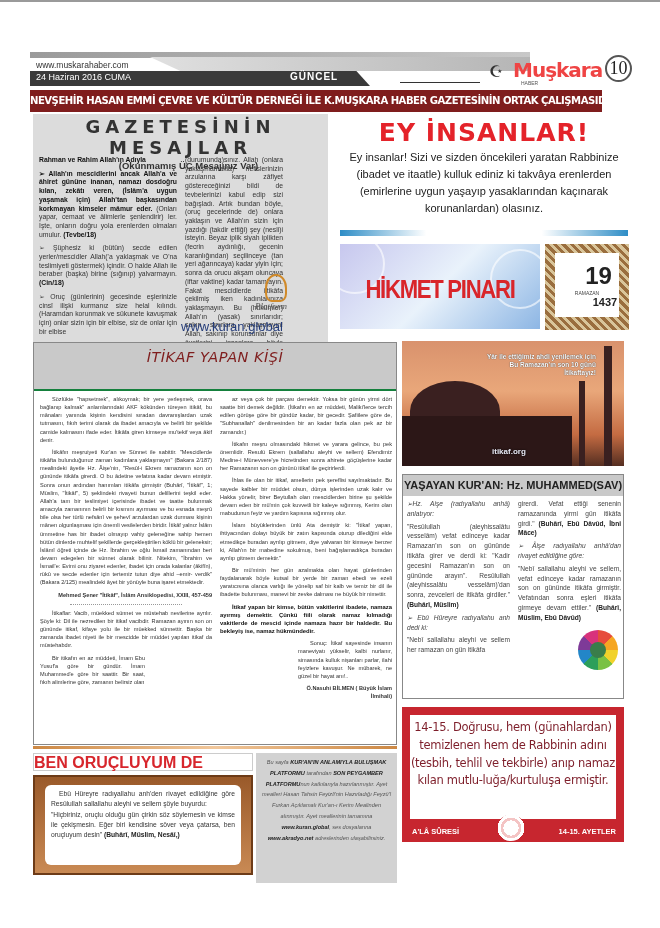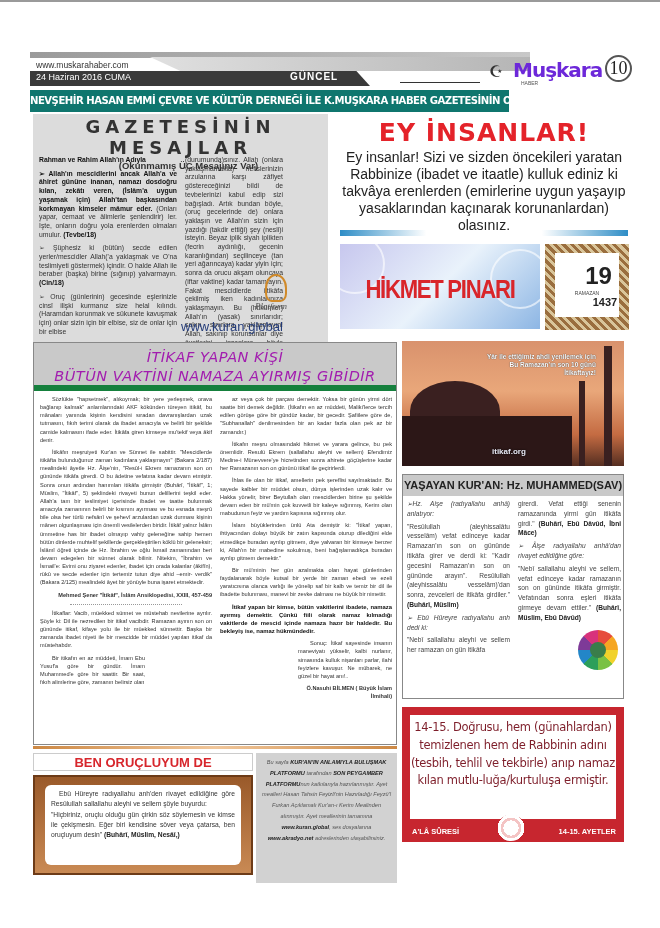--- a/index.html
+++ b/index.html
@@ -11,59 +11,59 @@
   
   .mast { position: absolute; left: 30px; top: 52px; width: 600px; height: 38px; }
   .mast .grey-bar { position: absolute; left: 0; top: 0; width: 500px; height: 6px; background: linear-gradient(to right, #9a9a9a, #c8c8c8); }
   .mast .url { position: absolute; left: 6px; top: 8px; font-size: 8.5px; color: #333; }
   .mast .url-shape { position: absolute; left: 120px; top: 5px; width: 380px; height: 14px; background: linear-gradient(to right, #e0e0e0, #b5b5b5); clip-path: polygon(0 0, 100% 0, 100% 100%, 8% 100%); }
   .mast .date-bar { position: absolute; left: 0; top: 19px; width: 340px; height: 15px; background: #3a3a3a; clip-path: polygon(0 0, 96% 0, 100% 100%, 0 100%); }
   .mast .date { position: absolute; left: 6px; top: 20px; font-size: 9px; color: #fff; }
   .mast .section { position: absolute; left: 260px; top: 19px; font-size: 10px; color: #fff; font-weight: bold; letter-spacing: 1px; }
   .mast .rule { position: absolute; left: 370px; top: 30px; width: 80px; height: 1px; background: #333; }
   .mast .logo { position: absolute; left: 455px; top: 4px; width: 120px; height: 30px; }
-  .mast .logo .logo-text { position: absolute; left: 28px; top: 2px; font-size: 20px; font-weight: bold; color: #6d28d9; font-family: "DejaVu Sans", sans-serif; letter-spacing: -1px; }
+  .mast .logo .logo-text { position: absolute; left: 28px; top: 2px; font-size: 20px; font-weight: bold; color: #ef4444; font-family: "DejaVu Sans", sans-serif; letter-spacing: -1px; }
   .mast .logo .logo-mark { position: absolute; left: 4px; top: 6px; font-size: 16px; color: #333; }
   .mast .logo .logo-sub { position: absolute; left: 36px; top: 24px; font-size: 5px; color: #555; }
   .mast .page-num { position: absolute; left: 575px; top: 3px; width: 27px; height: 27px; border: 2px solid #555; border-radius: 50%; font-family: "Liberation Serif", serif; font-size: 18px; text-align: center; line-height: 23px; color: #222; }
 
-  .banner { position: absolute; left: 30px; top: 90px; width: 479px; height: 22px; background: #0f766e; color: #fff; font-family: "DejaVu Sans", sans-serif; font-weight: bold; font-size: 12.5px; text-align: center; line-height: 22px; letter-spacing: -0.5px; transform-origin: left; }
+  .banner { position: absolute; left: 30px; top: 90px; width: 572px; height: 22px; background: #7f1d1d; color: #fff; font-family: "DejaVu Sans", sans-serif; font-weight: bold; font-size: 12.5px; text-align: center; line-height: 22px; letter-spacing: -0.5px; transform-origin: left; }
 
   
   .rm { position: absolute; left: 33px; top: 114px; width: 295px; height: 228px; background: #dcdcdc; }
   .rm h1 { text-align: center; font-size: 18px; letter-spacing: 5px; color: #333; margin-top: 2px; font-family: "DejaVu Sans", sans-serif; }
   .rm .sub { text-align: center; font-size: 9.5px; font-weight: bold; color: #333; margin-top: 2px; margin-left: 16px; }
   .rm .cols { position: absolute; left: 6px; top: 42px; width: 284px; display: flex; gap: 8px; font-size: 6.8px; line-height: 8.7px; color: #333; text-align: justify; }
   .rm .col { width: 138px; }
   .rm .col p { margin-bottom: 5px; }
   .rm .col b { color: #111; }
   .rm .url-big { position: absolute; left: 148px; top: 205px; font-size: 13px; color: #243c7a; }
   .rm .plat { position: absolute; left: 222px; top: 187px; font-size: 9px; font-style: italic; color: #555; font-family: "Liberation Serif", serif; }
   .rm .head-icon { position: absolute; left: 232px; top: 160px; width: 22px; height: 28px; border: 2px solid #d08a2a; border-radius: 50% 50% 30% 30%; }
 
   
   .ey { position: absolute; left: 340px; top: 118px; width: 288px; height: 120px; }
   .ey .title { text-align: center; font-family: "DejaVu Sans", sans-serif; font-weight: bold; font-size: 25px; color: #e4232a; letter-spacing: 1px; }
-  .ey .text { text-align: center; font-size: 14px; line-height: 17px; color: #222; margin-top: 2px; }
+  .ey .text { text-align: center; font-size: 11px; line-height: 17px; color: #222; margin-top: 2px; }
   .ey .ref { text-align: center; font-size: 11px; font-weight: bold; margin-top: 5px; color: #222; }
   .ey .swoosh { position: absolute; left: 0; top: 112px; width: 288px; height: 6px; background: linear-gradient(to right, #2e8dc6 0%, transparent 30%, transparent 70%, #2e8dc6 100%); }
 
   .hikmet { position: absolute; left: 340px; top: 244px; width: 200px; height: 85px; background: linear-gradient(135deg, #c7c7ee 0%, #e9f2fb 50%, #8db6e4 100%); overflow: hidden; }
   .hikmet .t { position: absolute; left: 0; width: 200px; top: 30px; text-align: center; font-family: "Liberation Sans Narrow", "Liberation Sans", sans-serif; font-size: 26px; font-weight: bold; color: #d9252a; letter-spacing: -1.5px; transform: scaleX(0.85); }
   .hikmet .swirl { position: absolute; width: 60px; height: 60px; border: 2px solid rgba(255,255,255,0.6); border-radius: 50%; }
 
   .cal { position: absolute; left: 545px; top: 244px; width: 84px; height: 86px; background: repeating-linear-gradient(45deg, #9a6e3e 0 3px, #d9c59a 3px 6px); }
   .cal .inner { position: absolute; left: 10px; top: 9px; width: 64px; height: 64px; background: #fff; text-align: center; }
   .cal .day { font-size: 24px; font-weight: bold; color: #222; margin-top: 9px; margin-left: 23px; }
   .cal .mon { font-size: 5px; color: #444; }
   .cal .year { font-size: 11px; font-weight: bold; color: #222; padding-left: 36px; }
 
   
   .itk { position: absolute; left: 33px; top: 342px; width: 364px; height: 403px; border: 1px solid #888; }
-  .itk .head { height: 48px; background: #c9c9c9; border-bottom: 6px solid #15803d; text-align: center; font-family: "DejaVu Sans", sans-serif; font-style: italic; color: #a21caf; font-size: 14.5px; line-height: 19px; padding-top: 5px; letter-spacing: 0.5px; }
+  .itk .head { height: 48px; background: #c9c9c9; border-bottom: 2px solid #15803d; text-align: center; font-family: "DejaVu Sans", sans-serif; font-style: italic; color: #7f1d1d; font-size: 14.5px; line-height: 19px; padding-top: 5px; letter-spacing: 0.5px; }
   .itk .cols { position: absolute; left: 6px; top: 52px; width: 352px; display: flex; gap: 8px; font-size: 5.6px; line-height: 8.15px; color: #333; text-align: justify; }
   .itk .col { width: 172px; }
   .itk .col p { text-indent: 12px; margin-bottom: 4px; }
   .itk .col .src { text-align: right; font-weight: bold; text-indent: 0; }
   .itk .col .dots { border-top: 1px dotted #999; margin: 5px 30px 4px; }
   .itk .bold { font-weight: bold; color: #111; font-size: 5.9px; }
   .ramazan-box { position: absolute; left: 138px; top: 317px; width: 112px; height: 84px; background: #2a9d77; border: 2px solid #1f7a5c; }
   .ramazan-box .dome { position: absolute; left: 6px; top: 30px; width: 100px; height: 52px; background: #fff; border-radius: 50% 50% 0 0 / 40% 40% 0 0; }
   .ramazan-box .minaret { position: absolute; left: 94px; top: 8px; width: 5px; height: 40px; background: #fff; }
   .ramazan-box .brand { position: absolute; left: 6px; top: 4px; font-size: 6px; color: #fff; font-style: italic; font-family: "Liberation Serif", serif; }
@@ -94,21 +94,21 @@
   
   .ala { position: absolute; left: 402px; top: 707px; width: 222px; height: 135px; background: #c7262f; }
   .ala .inner { position: absolute; left: 8px; top: 8px; width: 206px; height: 104px; background: #fff; }
   .ala .text { text-align: center; font-family: "DejaVu Sans", sans-serif; font-weight: normal; color: #7e1e2a; font-size: 11.5px; line-height: 17.8px; margin-top: 4px; letter-spacing: -0.3px; }
   .ala .foot-l { position: absolute; left: 10px; top: 120px; font-size: 7.5px; font-weight: bold; color: #fff; font-family: "Liberation Sans Narrow", "Liberation Sans", sans-serif; }
   .ala .foot-r { position: absolute; right: 8px; top: 120px; font-size: 7.5px; font-weight: bold; color: #fff; font-family: "Liberation Sans Narrow", "Liberation Sans", sans-serif; }
   .ala .medal { position: absolute; left: 95px; top: 108px; width: 28px; height: 26px; border-radius: 50%; background: radial-gradient(circle, #fff 0 40%, #f4c4c4 40% 55%, #fff 55% 70%, #c7262f 70%); }
 
   
   .bod { position: absolute; left: 33px; top: 753px; width: 220px; height: 130px; }
-  .bod .head { height: 18px; text-align: center; font-family: "Liberation Sans Narrow", "Liberation Sans", sans-serif; font-weight: bold; color: #d7262c; font-size: 13px; line-height: 18px; border: 1px solid #ccc; }
+  .bod .head { height: 18px; font-family: "Liberation Sans Narrow", "Liberation Sans", sans-serif; font-weight: bold; color: #d7262c; font-size: 16px; line-height: 18px; border: 1px solid #ccc; }
   .bod .frame { position: absolute; left: 0; top: 22px; width: 220px; height: 100px; background: linear-gradient(#9a5a2a, #c98a54); border: 2px solid #6d3b17; }
   .bod .frame .inner { position: absolute; left: 10px; top: 8px; width: 196px; height: 80px; background: #fff; border-radius: 6px; padding: 4px 6px; font-size: 6.7px; line-height: 10.3px; color: #333; text-align: justify; }
   .bod .frame .inner b { color: #222; }
 
   .note { position: absolute; left: 256px; top: 753px; width: 141px; height: 130px; background: #d2d2d2; padding: 4px 6px; font-size: 5.6px; line-height: 10.8px; font-style: italic; text-align: center; color: #555; }
   .note b { color: #222; }
 
   .rule-bottom { position: absolute; left: 33px; top: 746px; width: 364px; height: 3px; background: linear-gradient(to right, #cc8844, #f1c79b, #cc8844); }
 </style>
 </head>
@@ -169,21 +169,20 @@
   <div class="inner">
     <div class="day">19</div>
     <div class="mon">RAMAZAN</div>
     <div class="year">1437</div>
   </div>
 </div>
 
 <div class="itk">
   <div class="head">
     <div>İTİKAF YAPAN KİŞİ</div>
-    <div>BÜTÜN VAKTİNİ NAMAZA AYIRMIŞ GİBİDİR</div>
   </div>
   <div class="cols">
     <div class="col">
       <p>Sözlükte "hapsetmek", alıkoymak; bir yere yerleşmek, orava bağlanıp kalmak" anlamlarındaki AKF kökünden türeyen itikâf, bu mânaları yanında kişinin kendisini sıradan davranışlardan uzak tutmasını, fıkıh terimi olarak da ibadet amacıyla ve belirli bir şekilde camide kalmasını ifade eder. İtikâfa giren kimseye mu'tekif veya âkif denir.</p>
       <p>İtikâfın meşruiyeti Kur'an ve Sünnet ile sabittir. "Mescidlerde itikâfta bulunduğunuz zaman kadınlara yaklaşmayın" (Bakara 2/187) mealindeki âyetle Hz. Âişe'nin, "Resûl-i Ekrem ramazanın son on gününde itikâfa girerdi. O bu âdetine vefatına kadar devam etmiştir. Sonra onun ardından hanımları itikâfa girmiştir (Buhârî, "İtikâf", 1; Müslim, "İtikâf", 5) şeklindeki rivayeti bunun delillerini teşkil eder. Allah'a tam bir teslimiyet içerisinde ibadet ve taatte bulunmak amacıyla zamanının belirli bir kısmını ayırması ve bu esnada meşrû bile olsa her türlü nefsânî ve şehevî arzulardan uzak durması kişinin mânen olgunlaşması için önemli vesilelerden biridir. İtikâf yalnız İslâm ümmetine has bir ibadet olmayıp vahiy geleneğine sahip hemen bütün dinlerde muhtelif şekillerde gerçekleştirilen köklü bir geleneksir; İslâmî öğreti içinde de Hz. İbrahim ve oğlu İsmail zamanından beri devam edegelen bir sünnet olarak bilinir. Nitekim, "İbrahim ve İsmail'e: Evimi onu ziyaret edenler, ibadet için orada kalanlar (âkifîn), rükû ve secde edenler için tertemiz tutun diye ahid –emir- verdik" (Bakara 2/125) mealindeki âyet bir yönüyle buna işaret etmektedir.</p>
       <p class="src">Mehmed Şener "İtikâf", İslâm Ansiklopedisi, XXIII, 457-459</p>
       <div class="dots"></div>
       <p style="padding-right:0">İtikaflar: Vacib, müekked sünnet ve müstehab nevilerine ayrılır. Şöyle ki: Dil ile nezredilen bir itikaf vacibdir. Ramazan ayının son on gününde itikaf, kifaye yolu ile bir müekked sünnettir. Başka bir zamanda ibadet niyeti ile bir mescidde bir müddet yapılan itikaf da müstehabdır.</p>
       <p style="width:105px">Bir itikafın en az müddeti, İmam Ebu Yusuf'a göre bir gündür. İmam Muhammed'e göre bir saattir. Bir saat, fıkıh alimlerine göre, zamanın belirsiz olan</p>
     </div>

